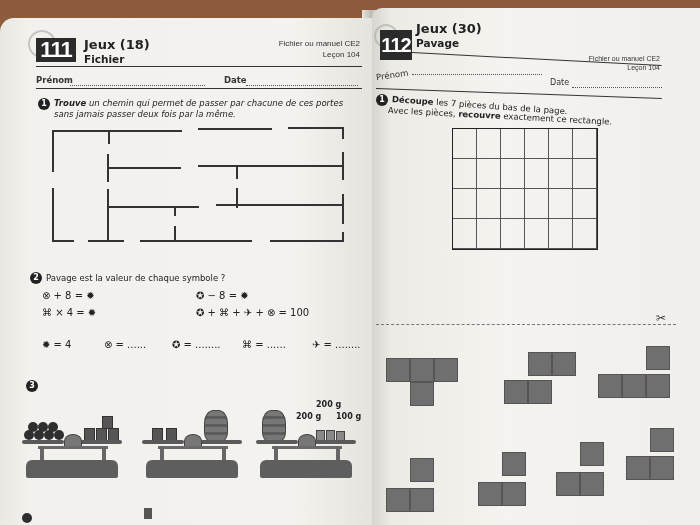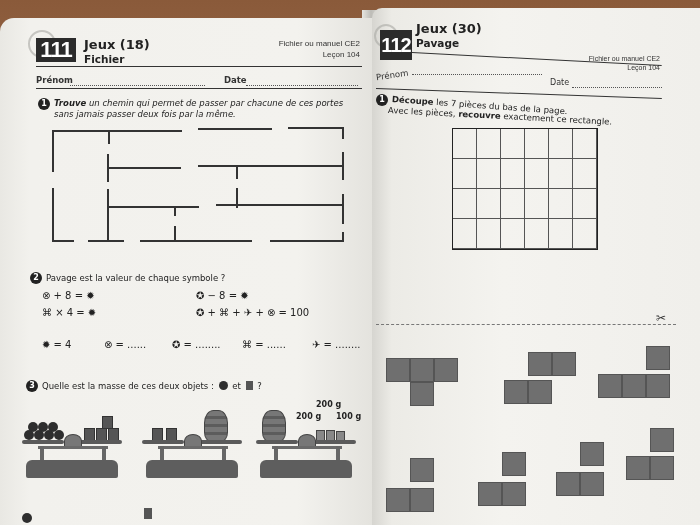--- a/index.html
+++ b/index.html
@@ -106,27 +106,20 @@
   <div class="eq" style="left:196px;top:272px;">✪ − 8 = ✹</div>
   <div class="eq" style="left:42px;top:289px;">⌘ × 4 = ✹</div>
   <div class="eq" style="left:196px;top:289px;">✪ + ⌘ + ✈ + ⊗ = 100</div>
   <div class="eq" style="left:42px;top:321px;">✹ = 4</div>
   <div class="eq" style="left:104px;top:321px;">⊗ = ......</div>
   <div class="eq" style="left:172px;top:321px;">✪ = ........</div>
   <div class="eq" style="left:242px;top:321px;">⌘ = ......</div>
   <div class="eq" style="left:312px;top:321px;">✈ = ........</div>
 
   <div class="qnum" style="left:26px;top:362px;">3</div>
-  <div class="qtext" style="left:42px;top:363px;white-space:nowrap;">
-    <span>Quelle est la masse de ces deux objets :</span>
-    <span style="display:inline-block;width:9px;height:9px;border-radius:50%;background:#2e2e2e;vertical-align:-1px;margin:0 2px;"></span>
-    <span>et</span>
-    <span style="display:inline-block;width:7px;height:9px;background:#555;vertical-align:-1px;margin:0 2px;"></span>
-    <span>?</span>
-  </div>
 
   <div class="scale" style="left:22px;top:392px;width:100px;height:70px;">
     <div class="ball" style="left:6px;top:12px;"></div>
       <div class="ball" style="left:16px;top:12px;"></div>
       <div class="ball" style="left:26px;top:12px;"></div>
     <div class="ball" style="left:2px;top:20px;"></div>
       <div class="ball" style="left:12px;top:20px;"></div>
       <div class="ball" style="left:22px;top:20px;"></div>
       <div class="ball" style="left:32px;top:20px;"></div>
     <div class="box" style="left:62px;top:18px;"></div>

